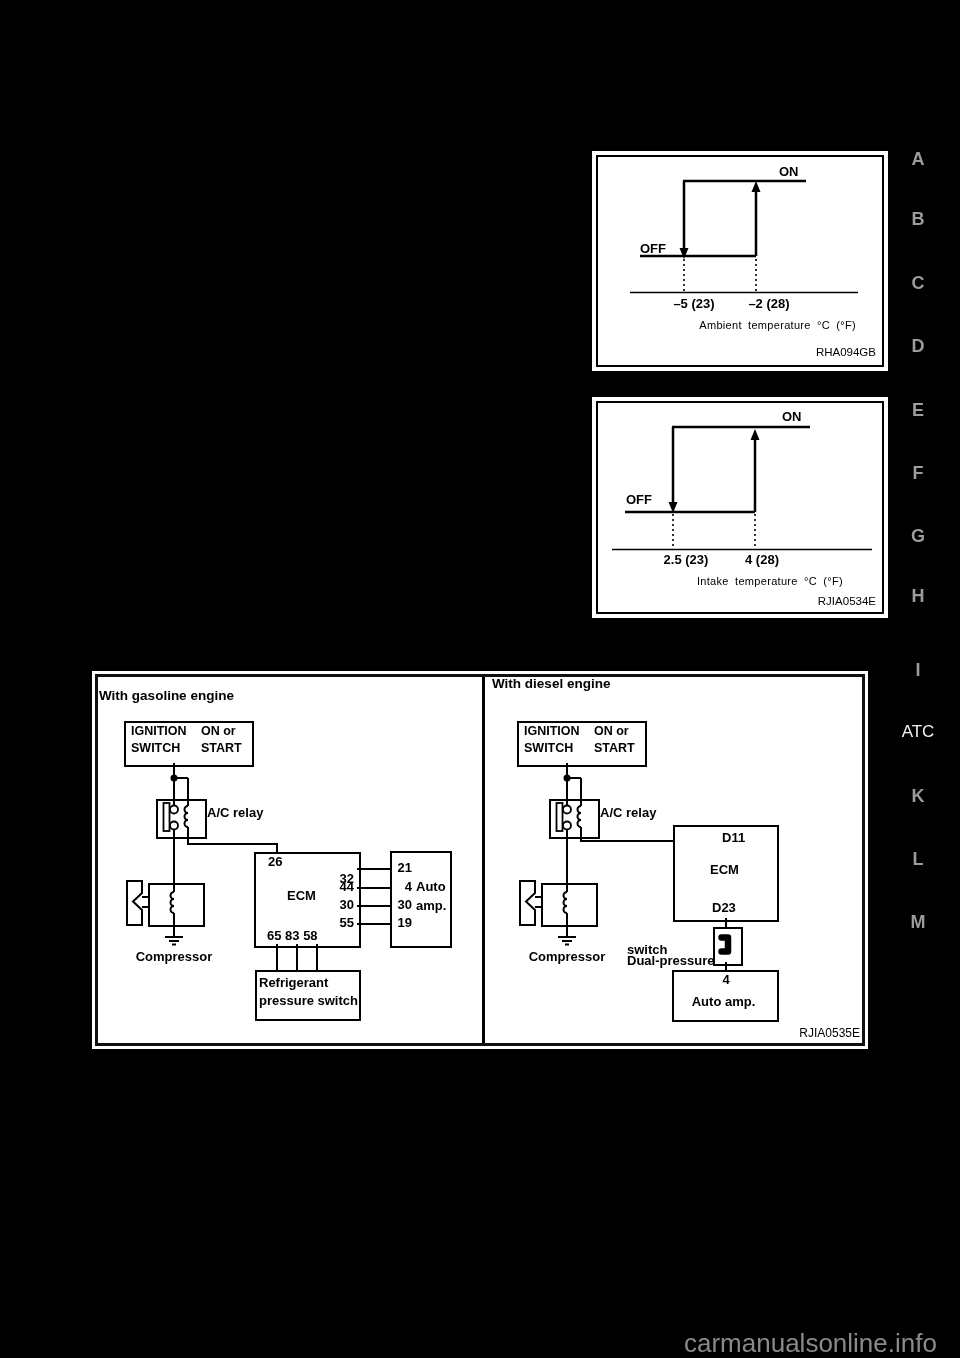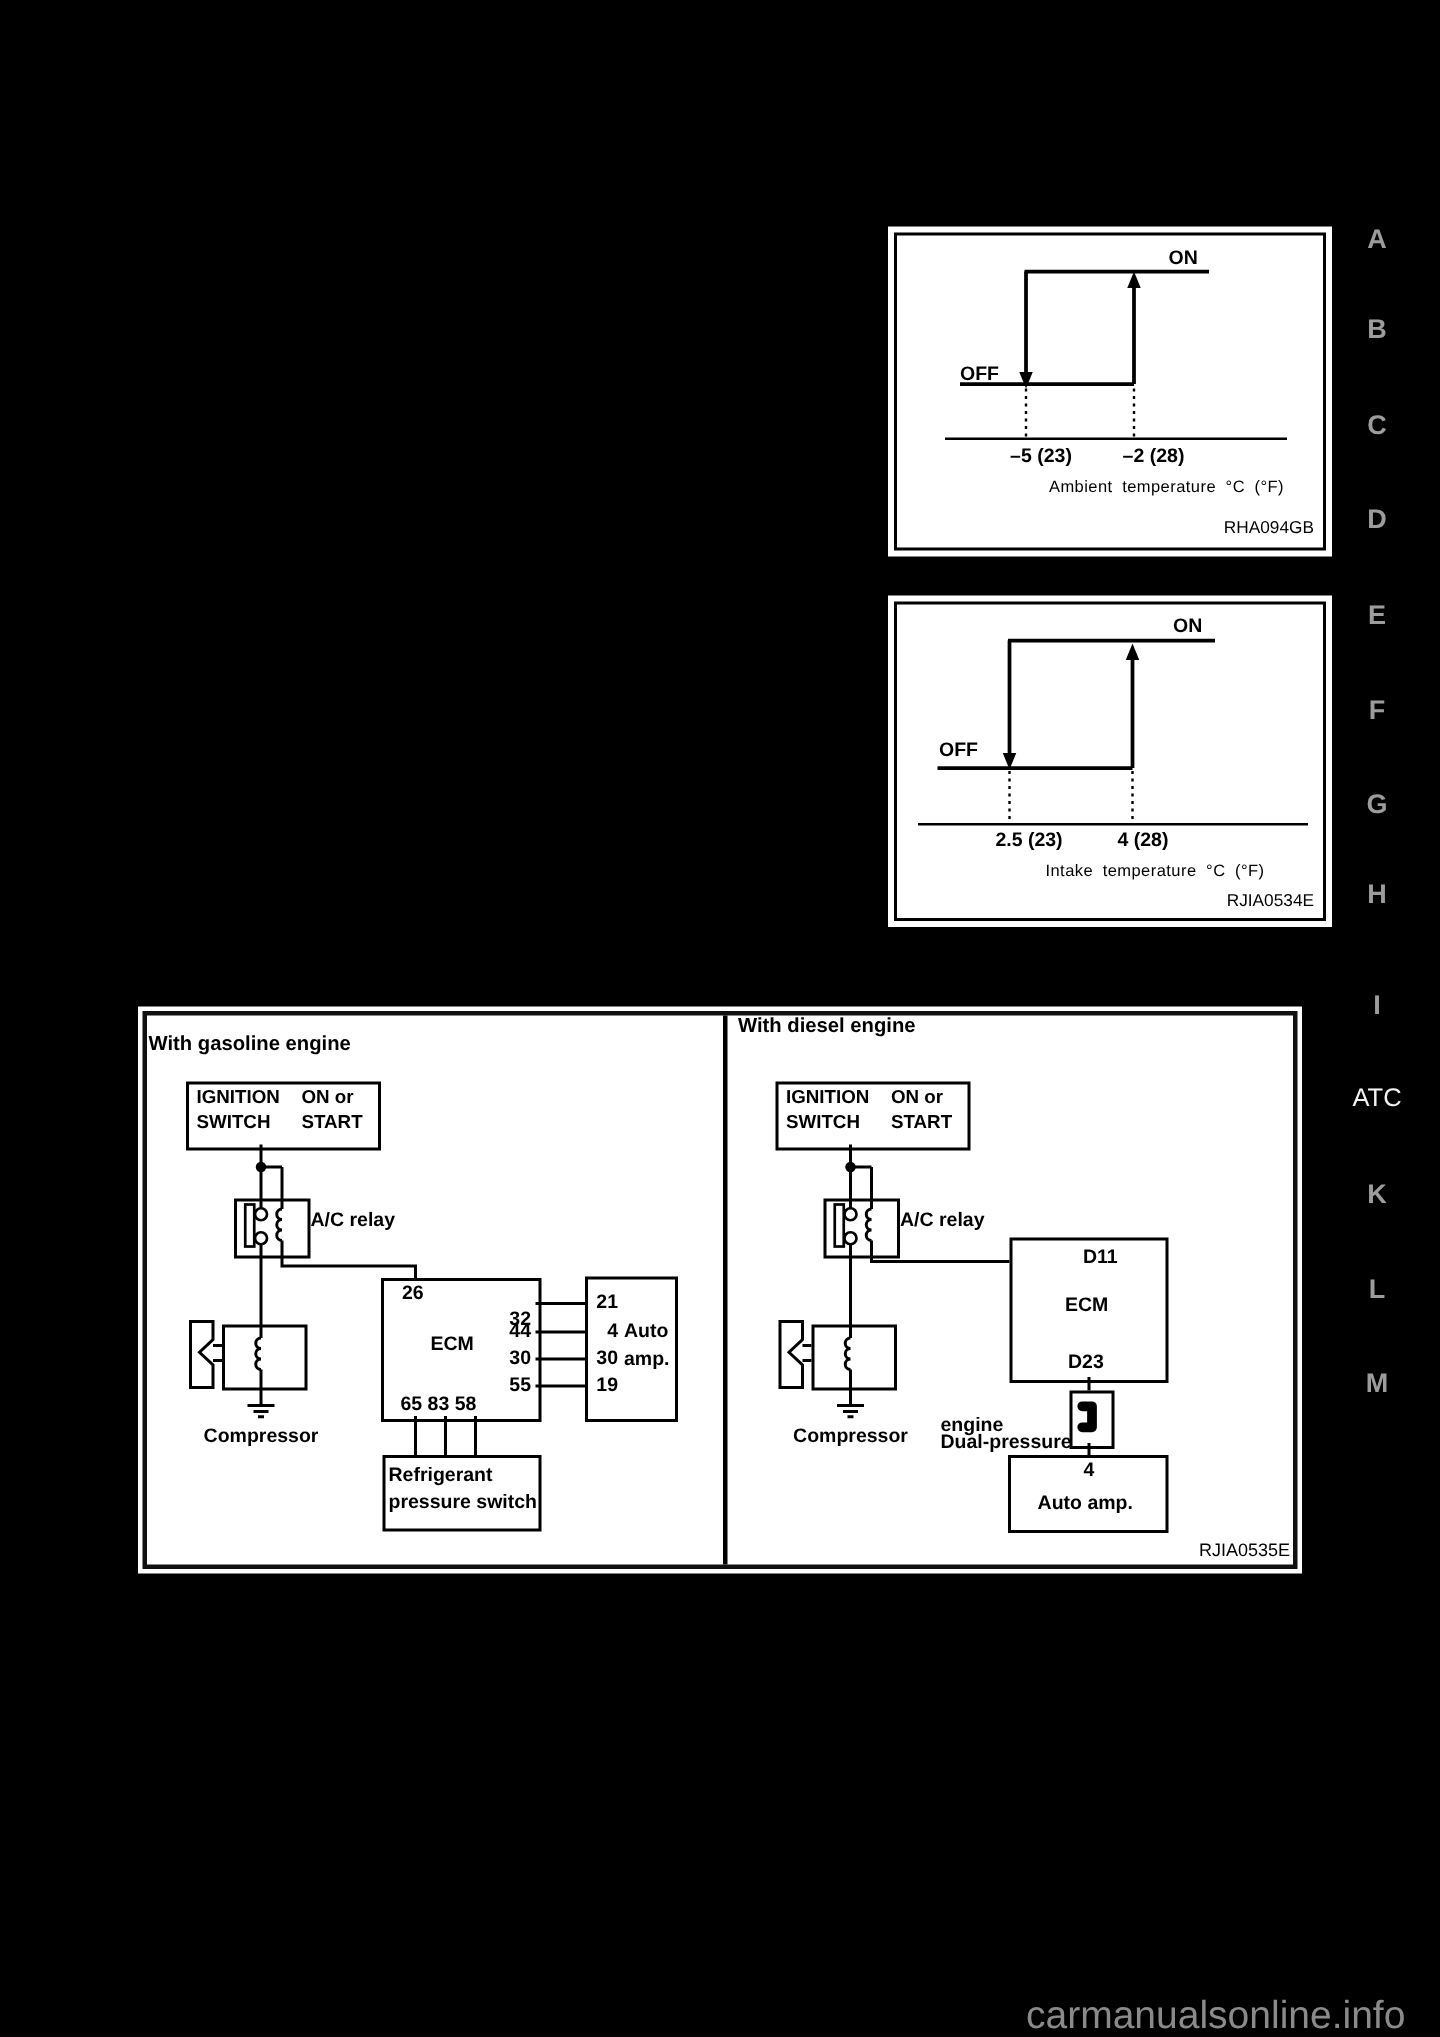--- a/index.html
+++ b/index.html
@@ -178,21 +178,21 @@
   <div class="t b" style="left:259px;top:976px;">Refrigerant</div>
   <div class="t b" style="left:259px;top:994px;">pressure switch</div>
   <div class="t b ctr" style="left:134px;top:950px;width:80px;">Compressor</div>
 
   <div class="t b" style="left:492px;top:676px;font-size:13.5px;">With diesel engine</div>
   <div class="t b" style="left:600px;top:806px;">A/C relay</div>
   <div class="t b" style="left:678px;top:831px;padding-left:44px;">D11</div>
   <div class="t b" style="left:710px;top:863px;">ECM</div>
   <div class="t b" style="left:712px;top:901px;">D23</div>
   <div class="t b" style="left:627px;top:954px;">Dual-pressure</div>
-  <div class="t b" style="left:627px;top:943px;">engine</div>
+  <div class="t b" style="left:627px;top:943px;">switch</div>
   <div class="t b ctr" style="left:718px;top:973px;width:16px;">4</div>
   <div class="t b ctr" style="left:672px;top:995px;width:103px;">Auto amp.</div>
   <div class="t b ctr" style="left:527px;top:950px;width:80px;">Compressor</div>
   <div class="t small rt" style="left:760px;top:1027px;font-size:12px;width:100px;">RJIA0535E</div>
 
   <div class="tab" style="left:896px;top:150px;">A</div>
   <div class="tab" style="left:896px;top:210px;">B</div>
   <div class="tab" style="left:896px;top:274px;">C</div>
   <div class="tab" style="left:896px;top:337px;">D</div>
   <div class="tab" style="left:896px;top:401px;">E</div>

